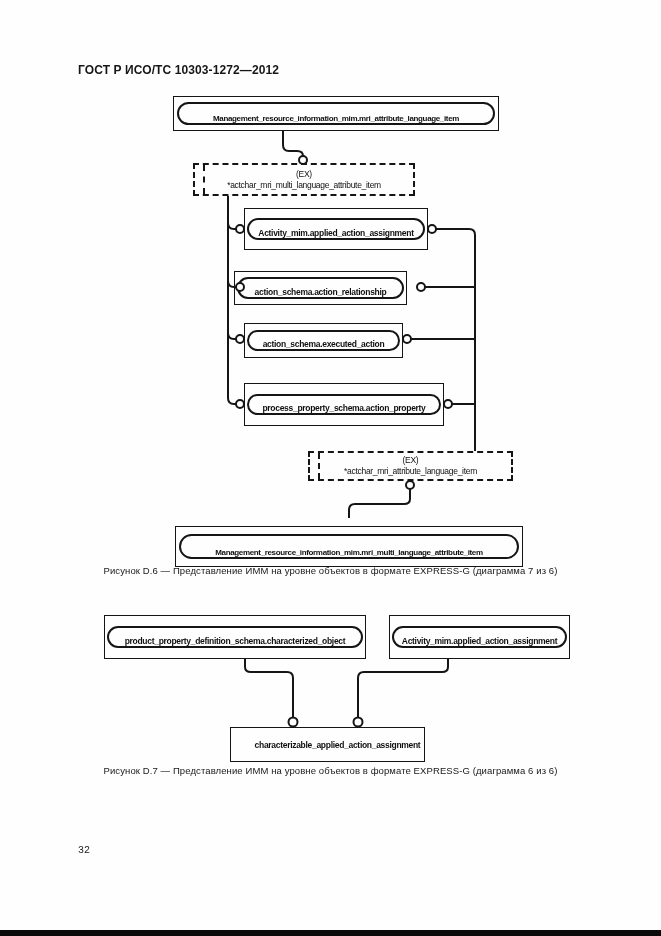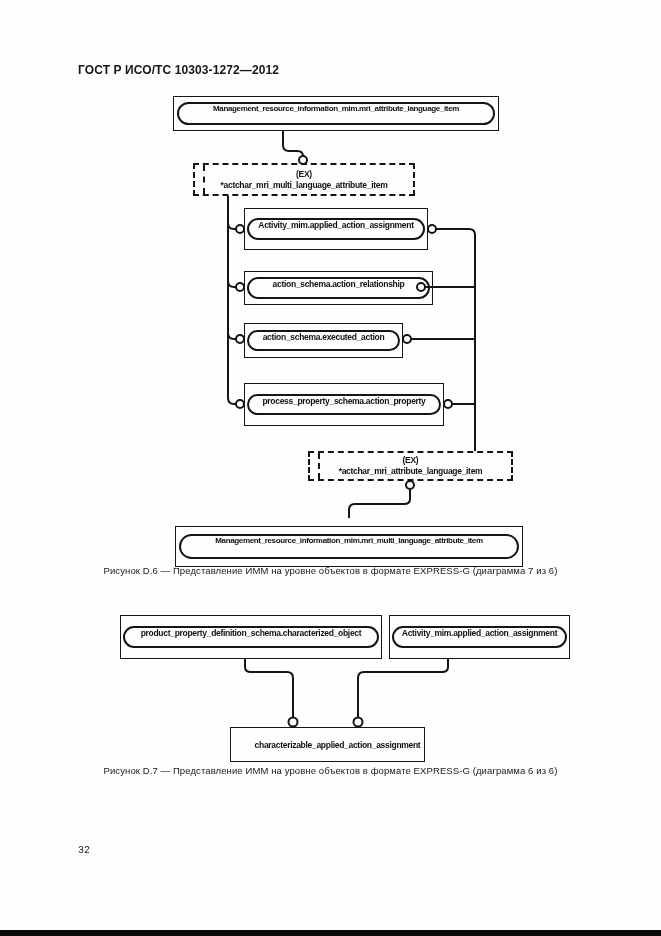--- a/index.html
+++ b/index.html
@@ -16,21 +16,21 @@
     font-size:12px;font-weight:bold;letter-spacing:0.1px;
     color:#161616;white-space:nowrap;
   }
   
   .erect{
     position:absolute;border:1.5px solid #151515;background:#fefefe;
     box-sizing:border-box;z-index:2;
   }
   .stadium{
     position:absolute;border:2px solid #151515;border-radius:999px;
-    display:flex;align-items:flex-start;justify-content:center;
+    display:flex;align-items:flex-end;justify-content:center;
     box-sizing:border-box;background:#fefefe;
   }
   .stadium span, .plainrect span{
     font-size:8.5px;font-weight:bold;letter-spacing:-0.3px;
     white-space:nowrap;color:#101010;
   }
   .small-label span{font-size:8px;letter-spacing:-0.35px;}
   
   .select-box{
     position:absolute;border:2px dashed #151515;background:#fefefe;
@@ -38,21 +38,21 @@
   }
   .sel-line{
     position:absolute;left:8px;top:0;bottom:0;width:0;
     border-left:2px dashed #151515;
   }
   .sel-text{
     position:absolute;inset:0;display:flex;flex-direction:column;
     align-items:center;justify-content:center;line-height:1.25;
   }
   .sel-text span{
-    font-size:8.5px;font-weight:bold;letter-spacing:-0.3px;
+    font-size:8.5px;font-weight:normal;letter-spacing:-0.3px;
     white-space:nowrap;color:#101010;
   }
   .plainrect{
     position:absolute;border:1.5px solid #151515;background:#fefefe;
     box-sizing:border-box;display:flex;align-items:center;justify-content:center;
     z-index:2;
     padding-left:20px;
   }
   .caption{
     position:absolute;left:0;width:661px;text-align:center;
@@ -86,21 +86,21 @@
       <span>*actchar_mri_multi_language_attribute_item</span>
     </div>
   </div>
 
   <div class="erect" style="left:244px;top:208px;width:184px;height:42px">
     <div class="stadium" style="left:2px;right:2px;top:9px;bottom:9px">
       <span>Activity_mim.applied_action_assignment</span>
     </div>
   </div>
 
-  <div class="erect" style="left:244px;top:271px;width:189px;height:34px">
+  <div class="erect" style="left:234px;top:271px;width:173px;height:34px">
     <div class="stadium" style="left:2px;right:2px;top:5px;bottom:5px">
       <span>action_schema.action_relationship</span>
     </div>
   </div>
 
   <div class="erect" style="left:244px;top:323px;width:159px;height:35px">
     <div class="stadium" style="left:2px;right:2px;top:6px;bottom:6px">
       <span>action_schema.executed_action</span>
     </div>
   </div>
@@ -120,21 +120,21 @@
   </div>
 
   <div class="erect" style="left:175px;top:526px;width:348px;height:41px">
     <div class="stadium small-label" style="left:3px;right:3px;top:7px;bottom:7px">
       <span>Management_resource_information_mim.mri_multi_language_attribute_item</span>
     </div>
   </div>
 
   <div class="caption" style="top:565px">Рисунок D.6 — Представление ИММ на уровне объектов в формате EXPRESS-G (диаграмма 7 из 6)</div>
 
-  <div class="erect" style="left:120px;top:615px;width:262px;height:44px">
+  <div class="erect" style="left:104px;top:615px;width:262px;height:44px">
     <div class="stadium" style="left:2px;right:2px;top:10px;bottom:10px">
       <span>product_property_definition_schema.characterized_object</span>
     </div>
   </div>
 
   <div class="erect" style="left:389px;top:615px;width:181px;height:44px">
     <div class="stadium" style="left:2px;right:2px;top:10px;bottom:10px">
       <span>Activity_mim.applied_action_assignment</span>
     </div>
   </div>

